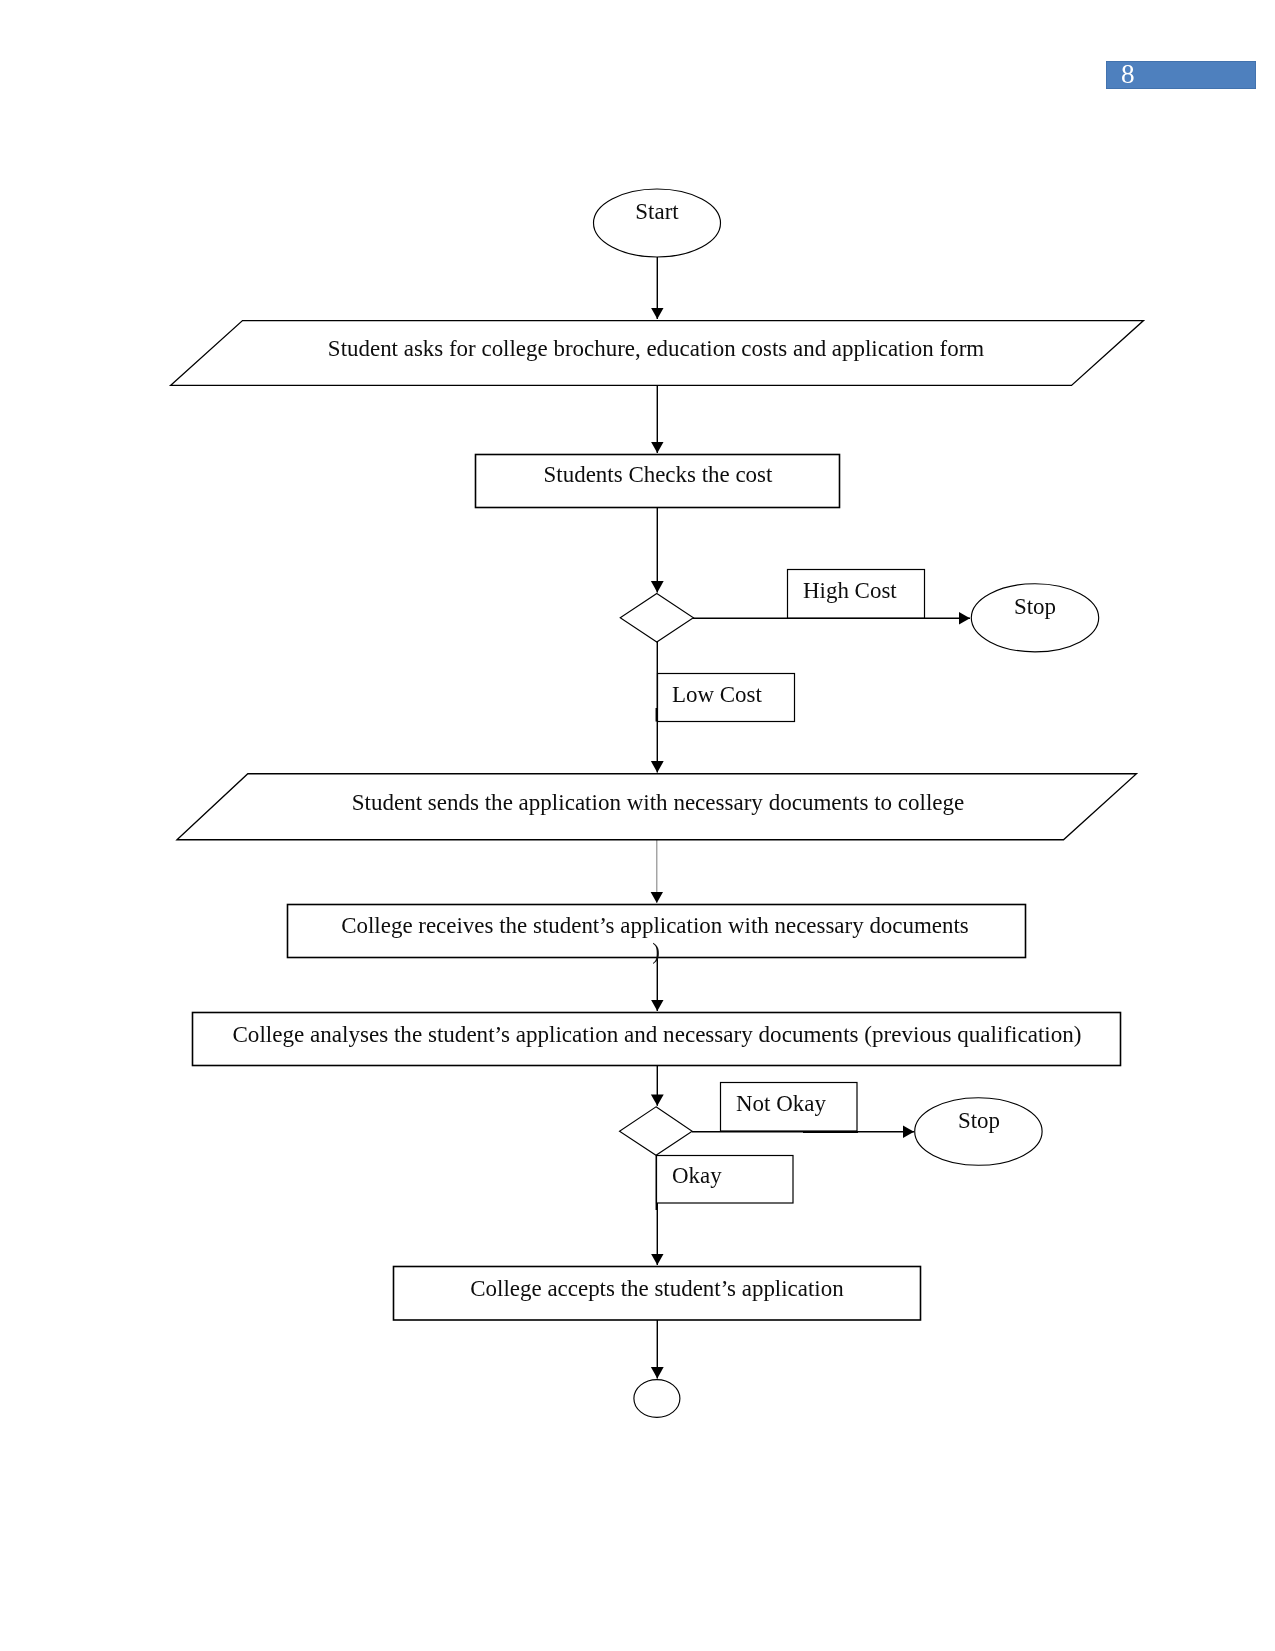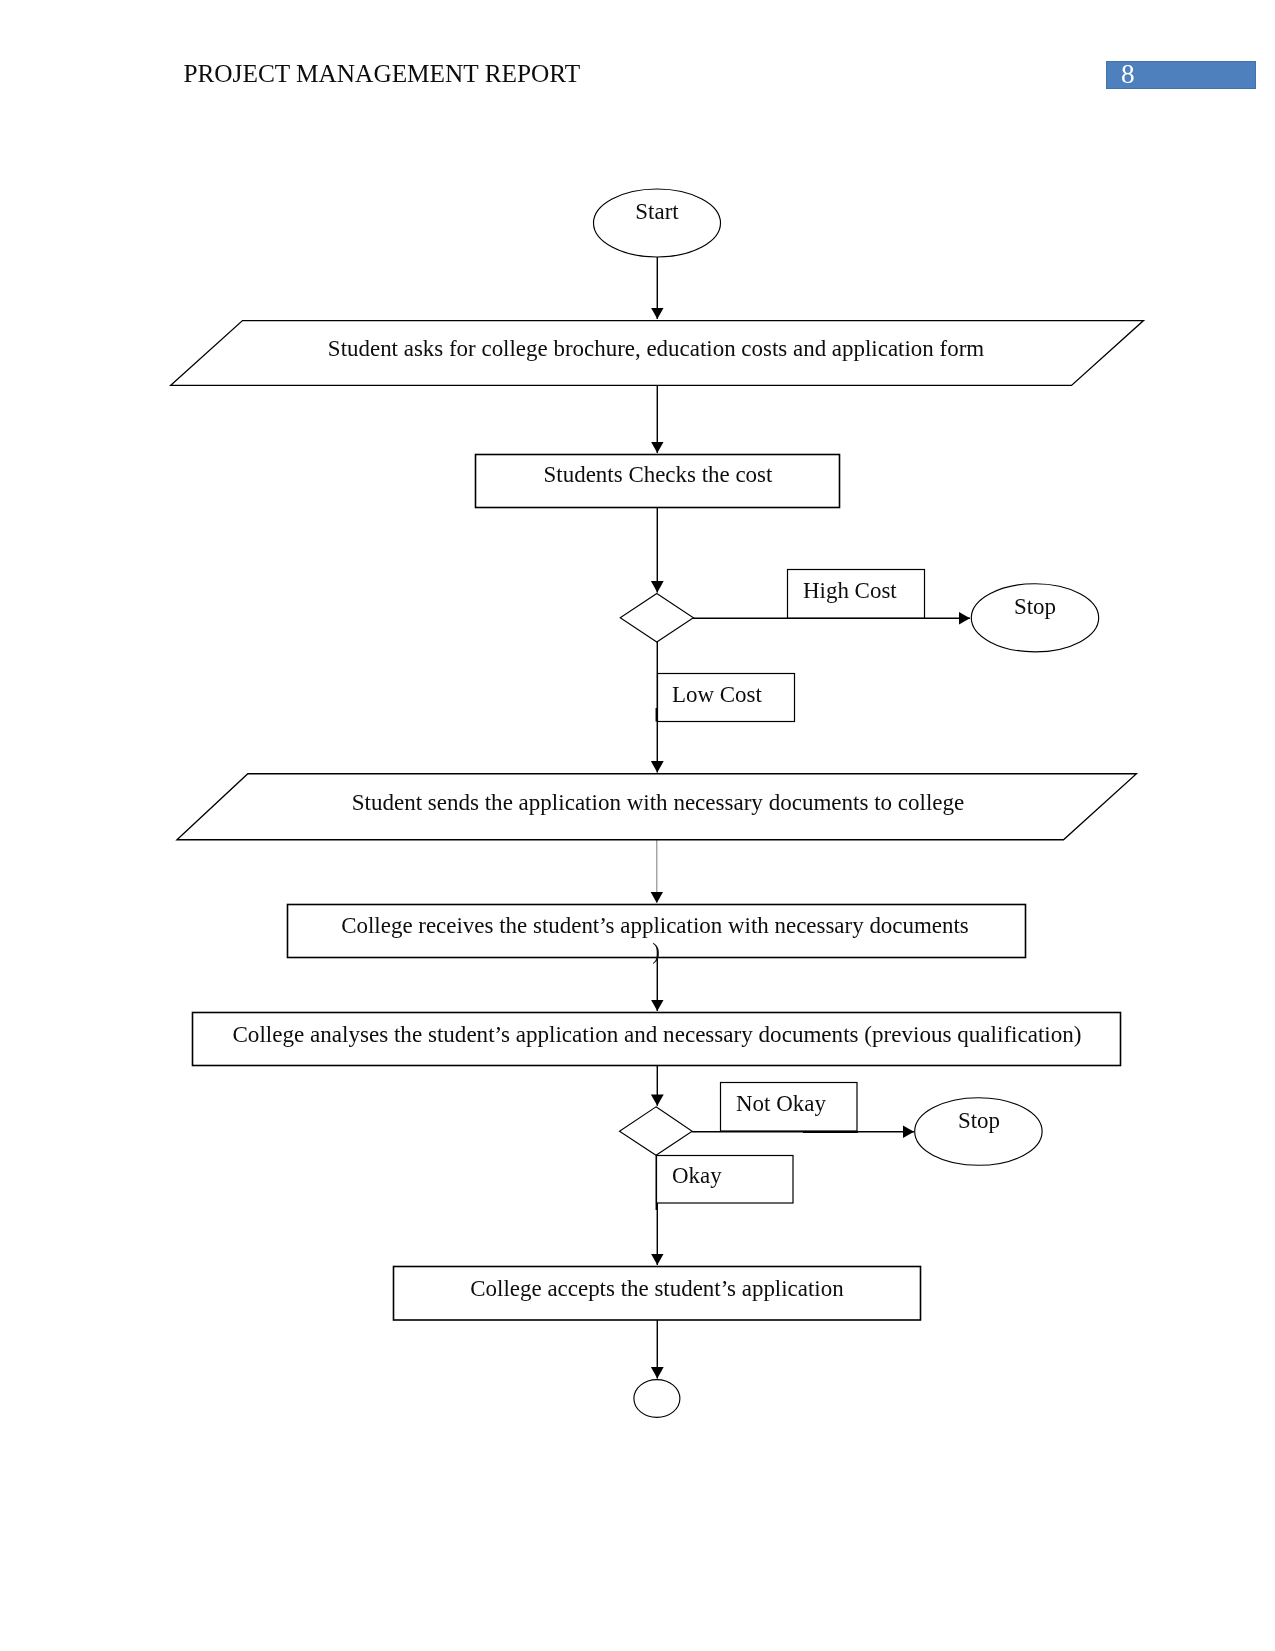--- a/index.html
+++ b/index.html
@@ -12,21 +12,20 @@
   svg.flow{position:absolute;left:0;top:0;width:1275px;height:1651px;}
   .t{--sx:.956;position:absolute;font-size:24px;color:#0d0d0d;white-space:nowrap;line-height:1;
      transform:translate(-50%,-50%) scaleX(var(--sx)) translateZ(0);}
   .tl{--sx:.956;position:absolute;font-size:24px;color:#0d0d0d;white-space:nowrap;line-height:1;
      transform:translate(0,-50%) scaleX(var(--sx)) translateZ(0);transform-origin:left center;}
 </style>
 </head>
 <body>
 
 <div id="page">
-  <div class="hdr">PROJECT MANAGEMENT REPORT</div>
   <div class="pgbadge"></div>
   <div class="pgnum">8</div>
 
   <svg class="flow" viewBox="0 0 1275 1651">
     <defs>
       <marker id="ah" viewBox="0 0 12 14" refX="11.4" refY="7" markerWidth="12" markerHeight="14" orient="auto-start-reverse" markerUnits="userSpaceOnUse">
         <path d="M0 0.6 L11.4 7 L0 13.4 Z" fill="#000"></path>
       </marker>
     </defs>
 

